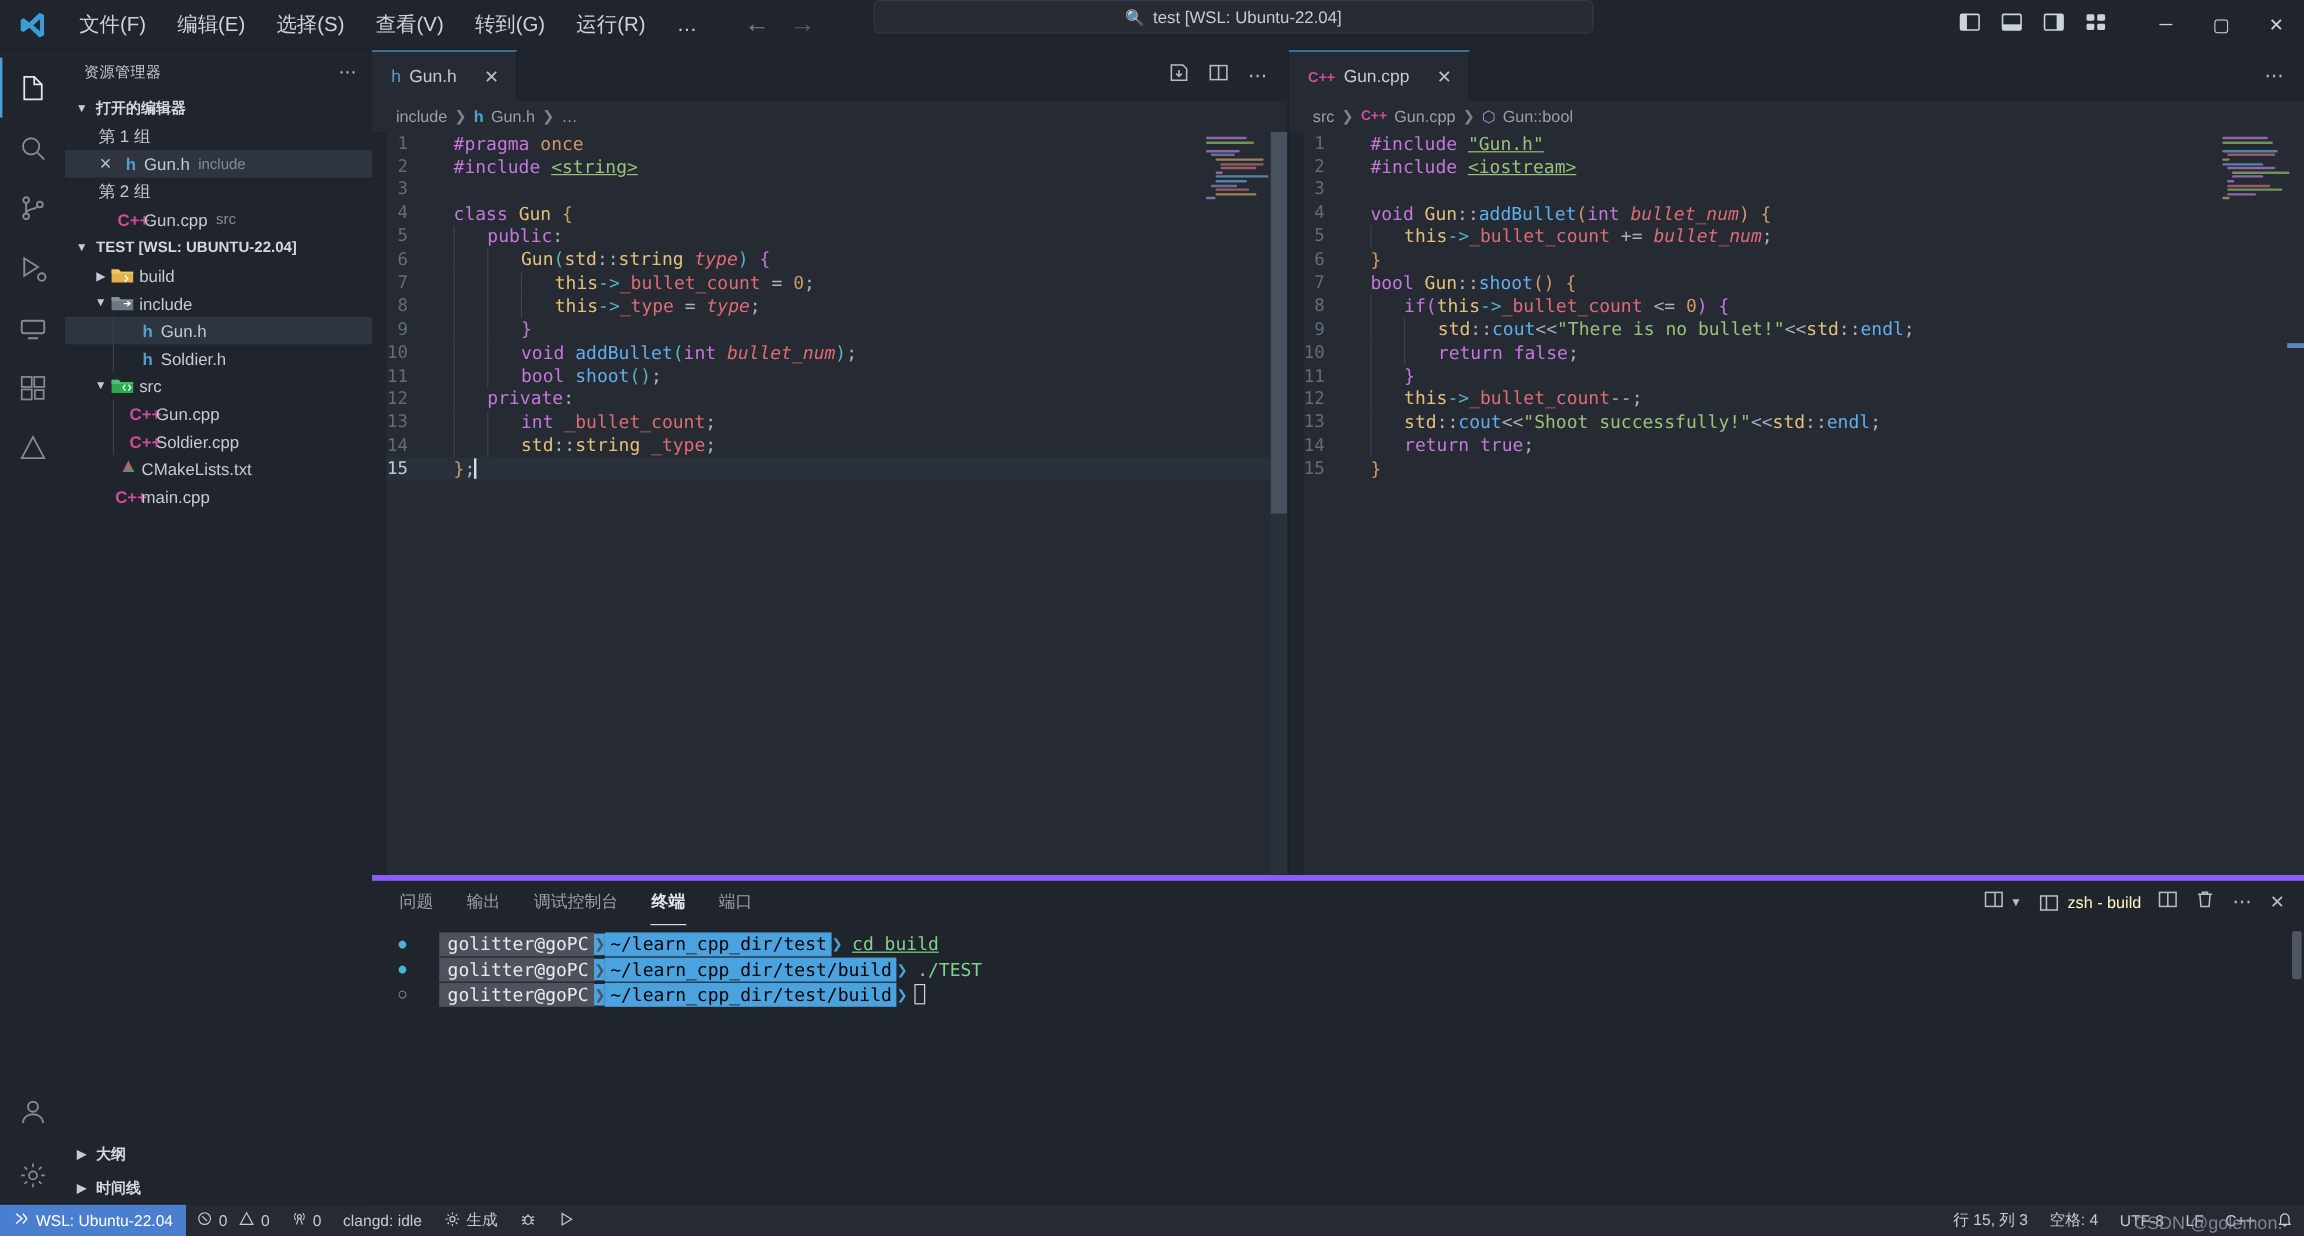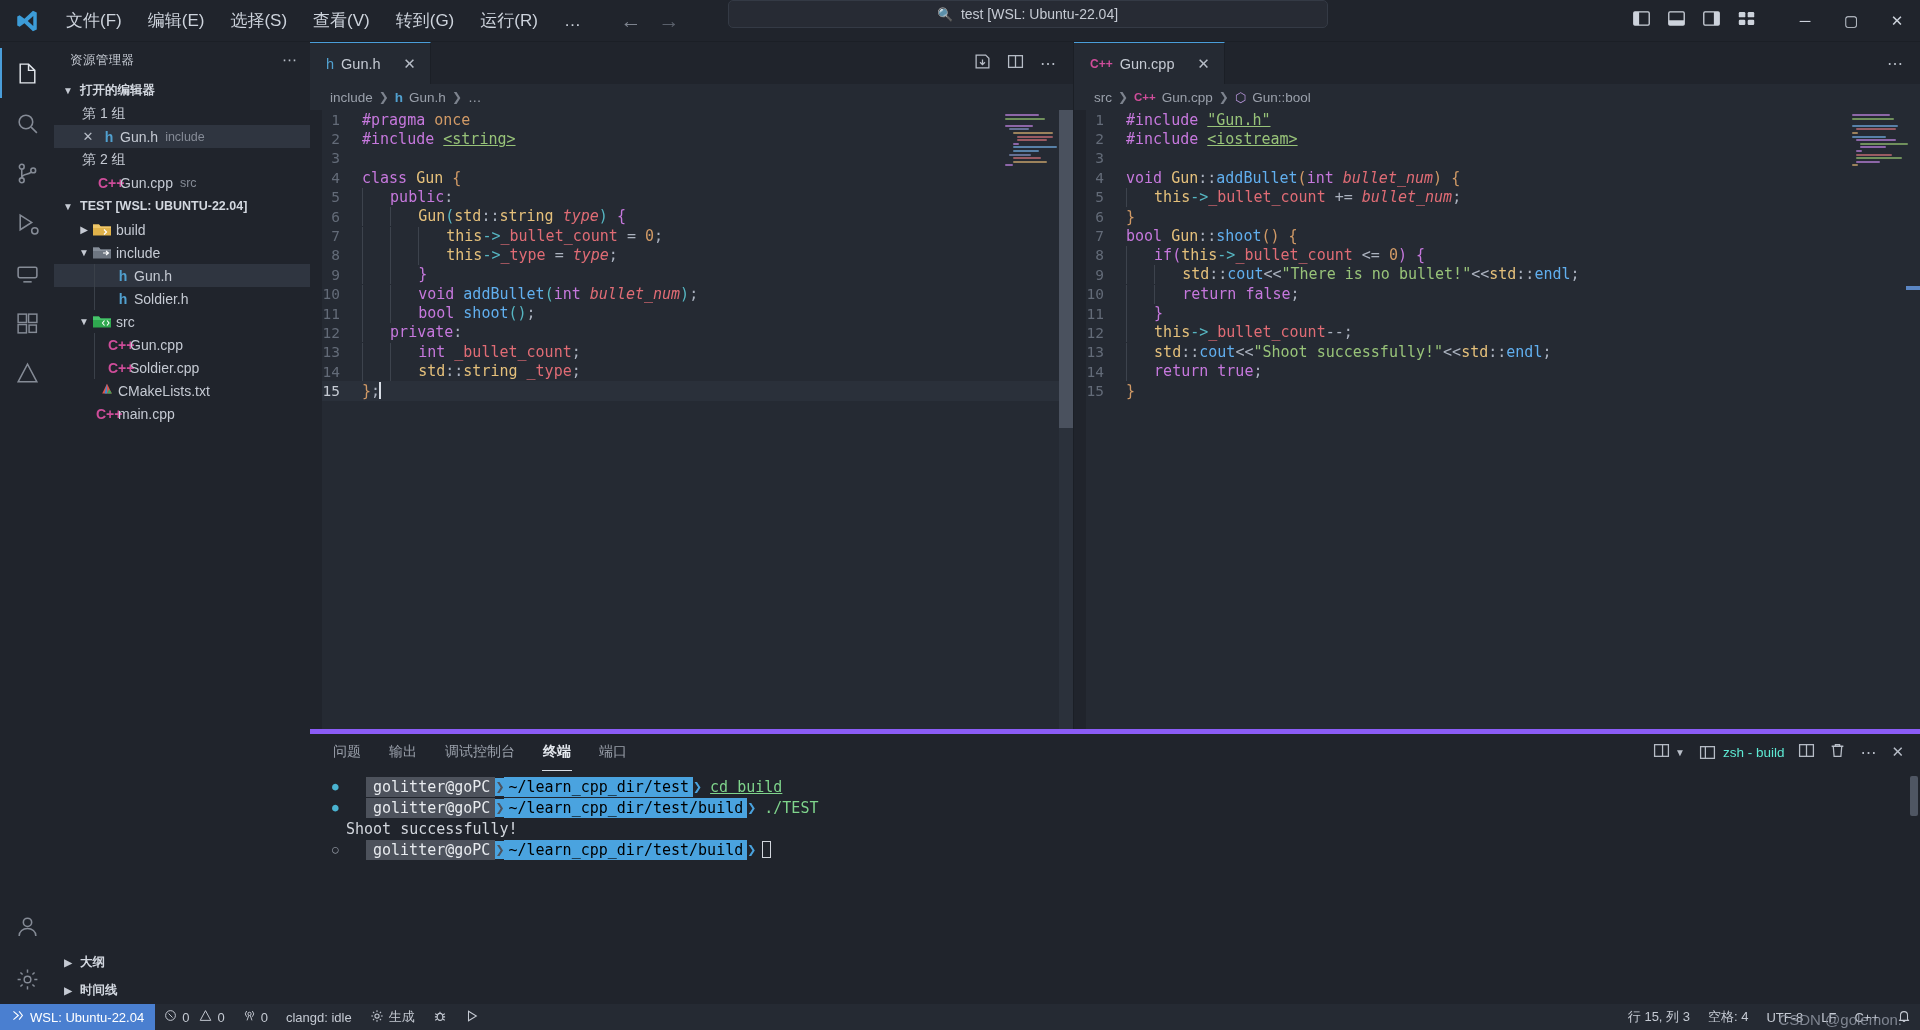--- a/index.html
+++ b/index.html
@@ -123,21 +123,21 @@
   .bc-sym { color:#b392d6; font-size:13px; }
 
   .codearea { flex: 1 1 auto; position: relative; overflow: hidden; font-family: "DejaVu Sans Mono", monospace; }
   .codeline { height: 19.4px; display: flex; align-items: center; font-size: 15px; white-space: pre; }
   .ln {
     width: 46px; flex: 0 0 46px; text-align: right; padding-right: 16px;
     color: #636b78; font-size: 14.5px;
   }
   .ln.cur { color: #c5cad3; }
   .codeline.curline { background: #2a303a; }
-  .ctext { padding-left: 6px; position: relative; }
+  .ctext { padding-left: 6px; position: relative; margin-left: 16px; }
   .gutter-strip { position:absolute; left:0; top:0; bottom:0; width:12px; background:#20242c; }
 
   
   .t-pre   { color: #c678dd; }
   .t-kw    { color: #c678dd; }
   .t-ctrl  { color: #c678dd; }
   .t-str   { color: #98c379; }
   .t-incl  { color: #98c379; text-decoration: underline; text-decoration-color:#98c379; }
   .t-type  { color: #e5c07b; }
   .t-fn    { color: #61afef; }
@@ -173,21 +173,21 @@
   .ptab {
     font-size: 14px; color: #9aa0ab; margin-right: 26px; position: relative;
     padding: 8px 1px; cursor: default; white-space: nowrap;
   }
   .ptab.active { color: #e3e7ed; font-weight: bold; }
   .ptab.active::after {
     content:''; position:absolute; left:0; right:0; bottom:-2px; height:1.5px; background:#d8dde5;
   }
   .panel-actions { margin-left:auto; display:flex; align-items:center; gap:14px; padding-right:16px; color:#b7bdc7; }
   .panel-actions svg { width:17px; height:17px; }
-  .term-sel { font-size:13.5px; color:#5eead4; display:flex; align-items:center; gap:7px; }
+  .term-sel { font-size:13.5px; color:#fef9c3; display:flex; align-items:center; gap:7px; }
   .pa-dots { font-size:16px; letter-spacing:1px; }
   .terminal {
     flex: 1 1 auto; padding: 6px 0 0 22px; font-family: "DejaVu Sans Mono", monospace;
     font-size: 15px; color: #d2d6dd; position: relative;
   }
   .tline { height: 21px; display:flex; align-items:center; white-space: pre; }
   .bullet { width: 14px; font-size: 11px; color: #4ab3d1; text-align:left; }
   .bullet.hollow { color: #8d939e; }
   .seg-user {
     background: #4d525c; color:#e8ebef; padding: 1px 5px 1px 7px; position:relative;margin-left:20px;
@@ -637,24 +637,20 @@
         <div class="terminal">
           <div class="tline">
             <span class="bullet">●</span>
             <span class="seg-user">golitter@goPC</span><span class="arrow-g">❯</span><span class="seg-path">~/learn_cpp_dir/test</span><span class="arrow-b">❯</span><span class="cmd-green cmd-under" style="margin-left:8px;">cd build</span>
           </div>
           <div class="tline">
             <span class="bullet">●</span>
             <span class="seg-user">golitter@goPC</span><span class="arrow-g">❯</span><span class="seg-path">~/learn_cpp_dir/test/build</span><span class="arrow-b">❯</span><span class="cmd-green" style="margin-left:8px;">./TEST</span>
           </div>
           <div class="tline">
-            <span class="bullet"></span>
-            <span>Shoot successfully!</span>
-          </div>
-          <div class="tline">
             <span class="bullet hollow">○</span>
             <span class="seg-user">golitter@goPC</span><span class="arrow-g">❯</span><span class="seg-path">~/learn_cpp_dir/test/build</span><span class="arrow-b">❯</span><span class="term-cursor"></span>
           </div>
           <div class="term-scroll">
               <div class="term-thumb"></div>
             </div>
         </div>
       </div>
     </div>
   </div>

